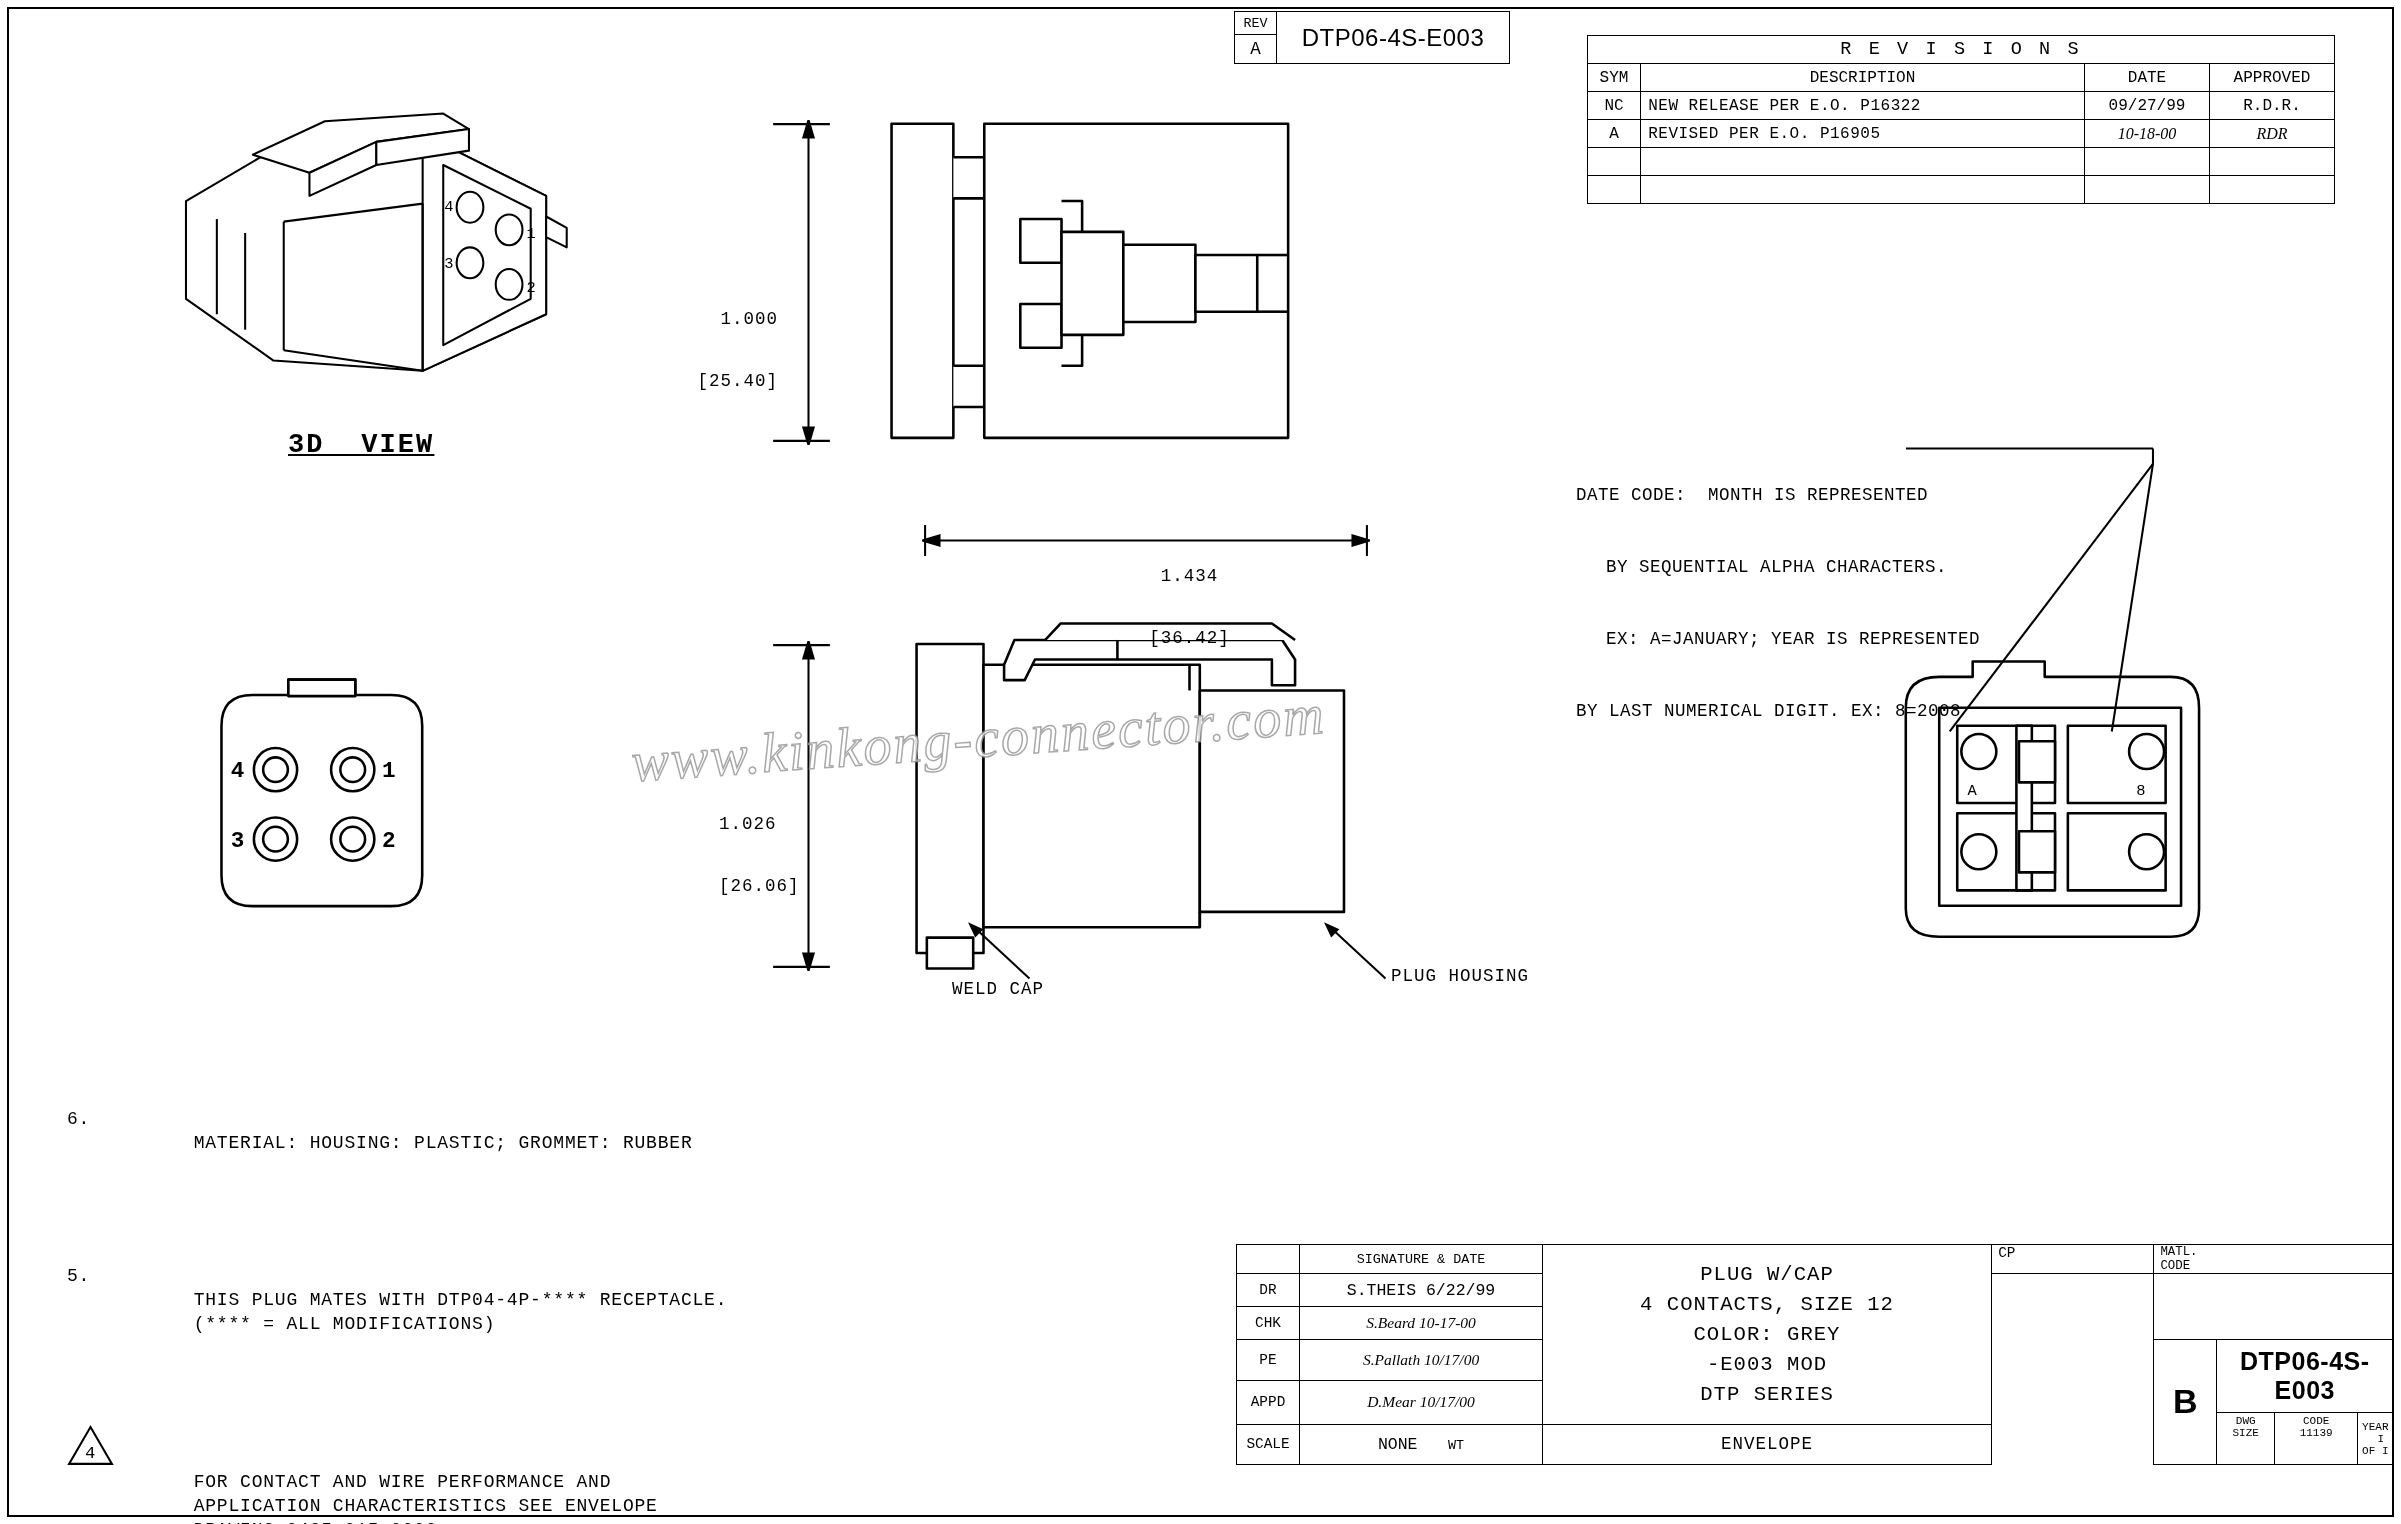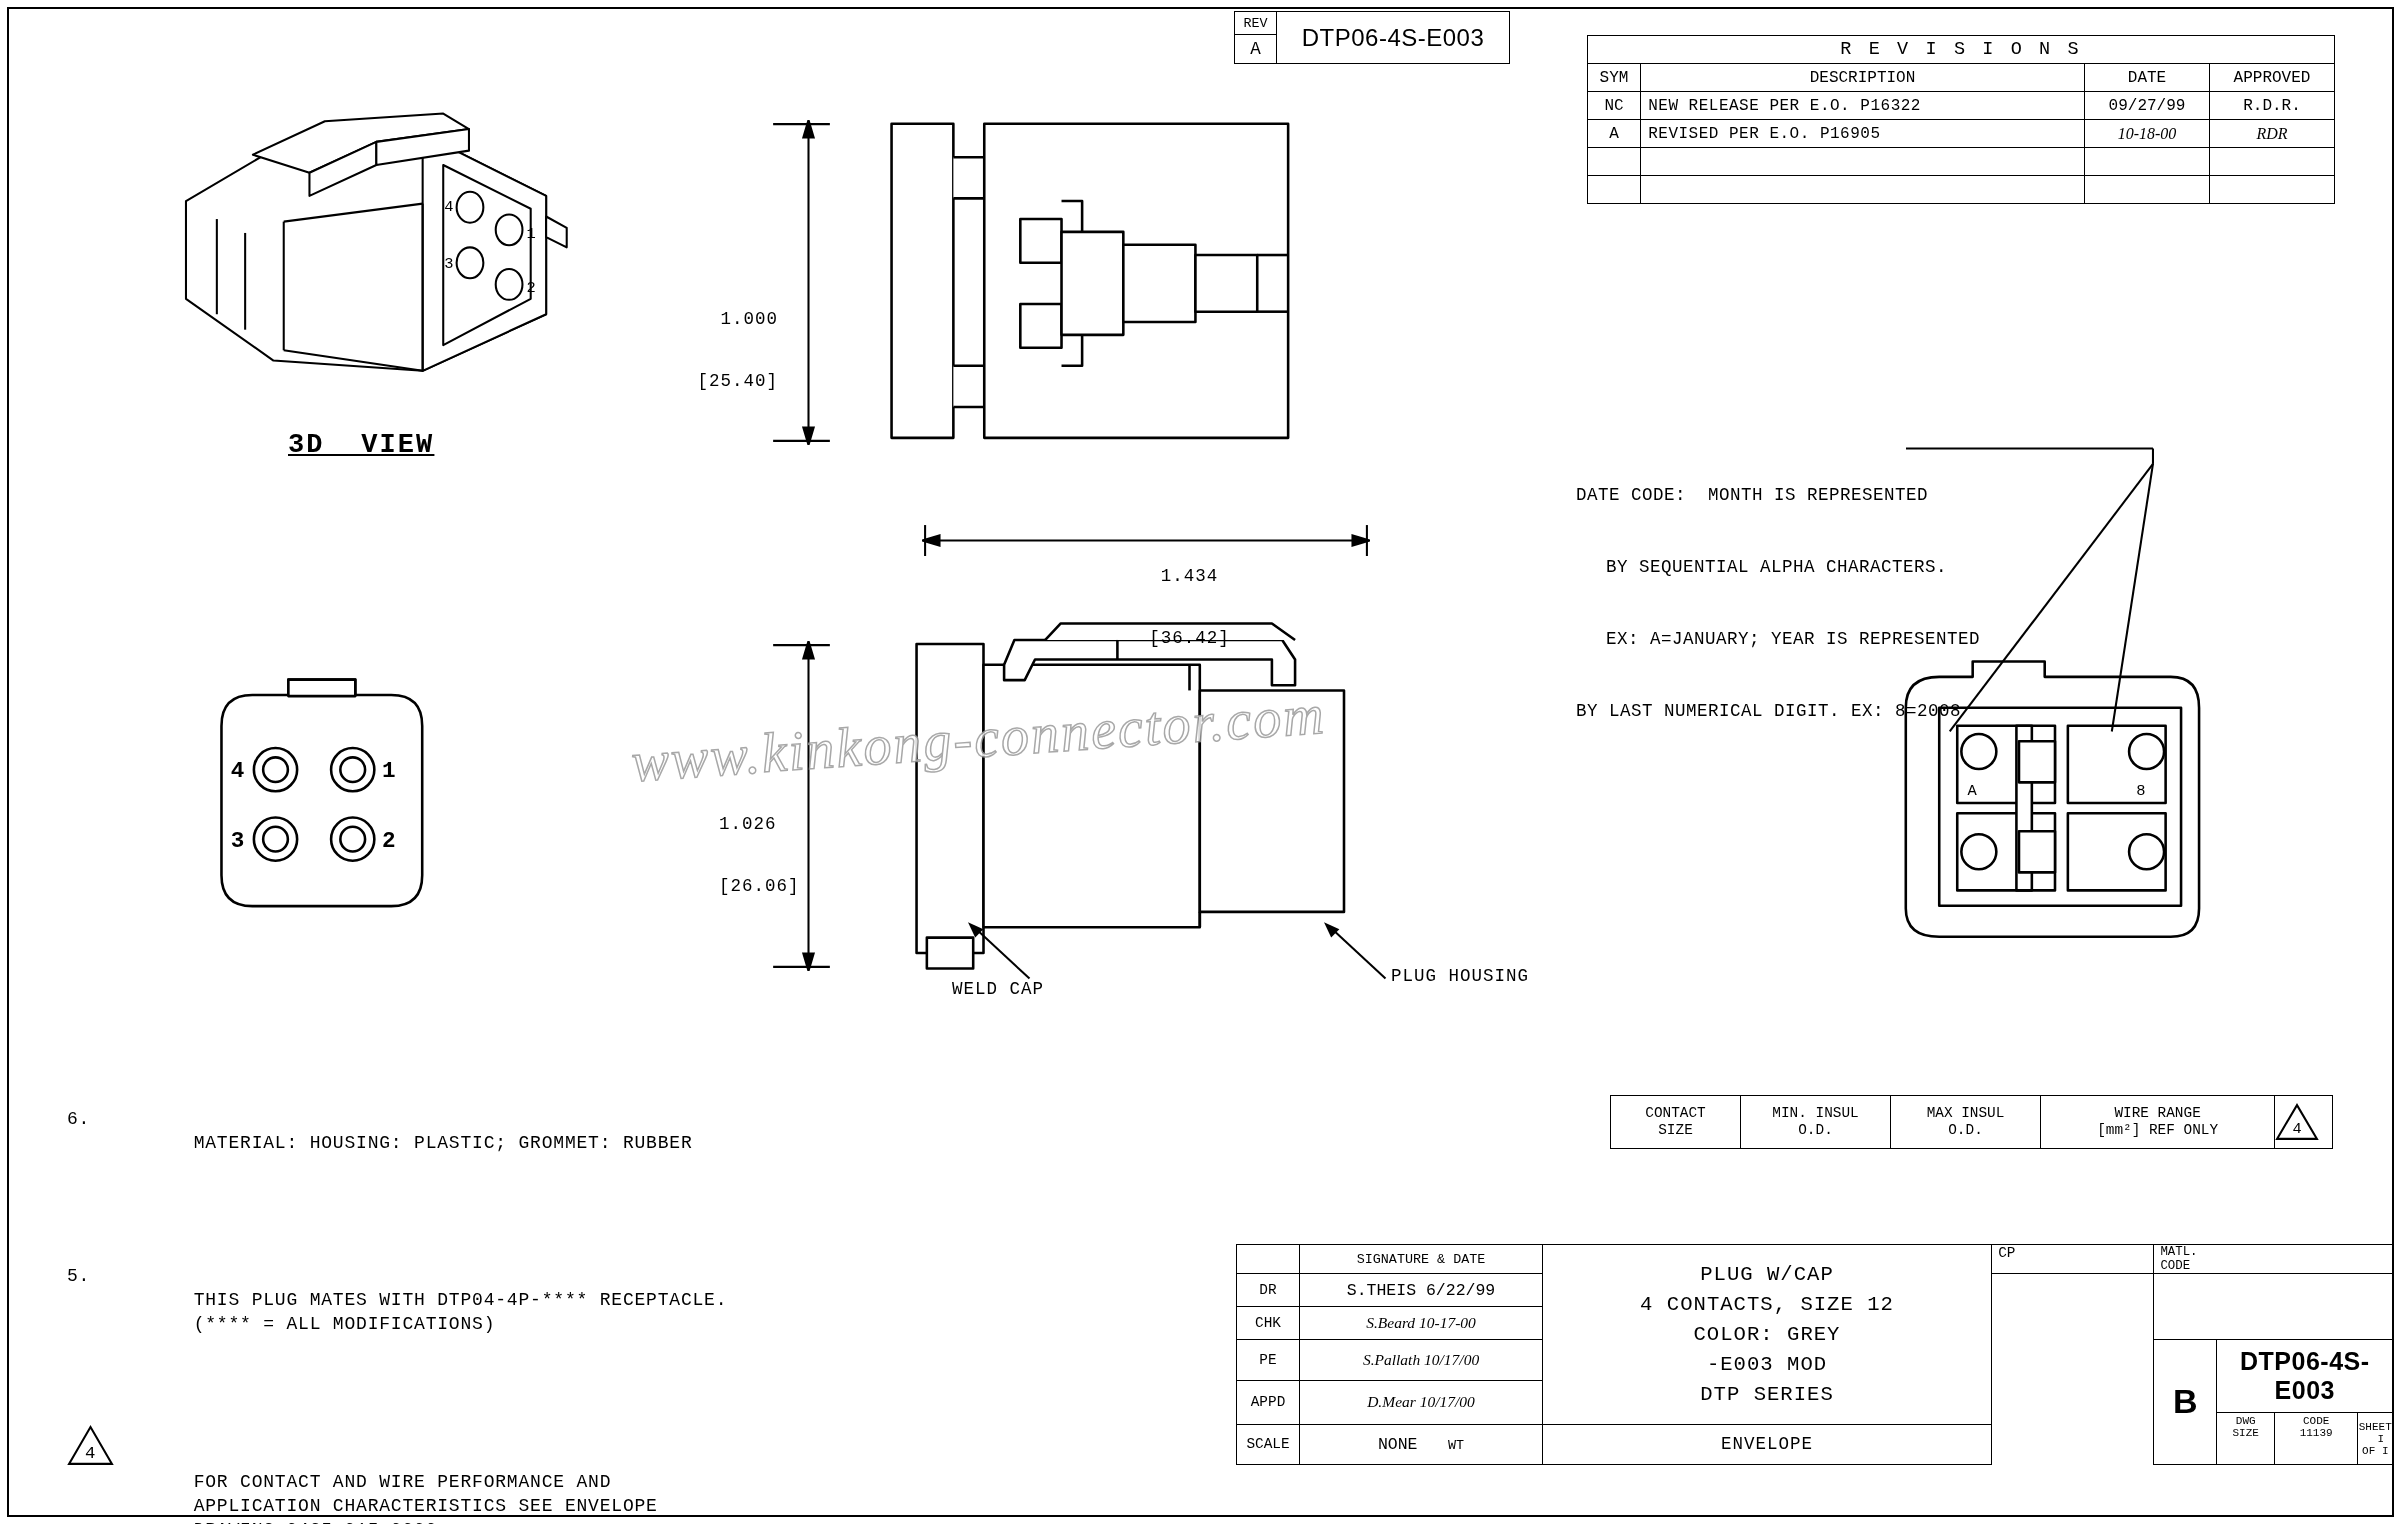--- a/index.html
+++ b/index.html
@@ -333,36 +333,20 @@
 DRAWING 0425-015-0000.</span>
     </div>
     
     
     
     
   </div>
 
   <table class="grid ctbl">
     <tbody>
-        <tr>
-      <td class="h" style="width:129px;height:52px;white-space:pre-line;">CONTACT
-SIZE</td>
-      <td class="h" style="width:149px;white-space:pre-line;">MIN. INSUL
-O.D.</td>
-      <td class="h" style="width:149px;white-space:pre-line;">MAX  INSUL
-O.D.</td>
-      <td class="h" style="width:227px;white-space:pre-line;padding:0 3.1px;">WIRE RANGE
-[mm²] REF ONLY</td>
-      <td style="width:57px;">
-        <svg width="44" height="39" viewBox="0 0 86 76" style="font-size:30px">
-          <polygon points="43,4 82,70 4,70" fill="#fff" stroke="#000" stroke-width="4"></polygon>
-          <text x="43" y="58" text-anchor="middle" font-family="Liberation Mono, monospace" font-size="30">4</text>
-        </svg>
-      </td>
-    </tr>
   </tbody>
     </table>
 
   <table class="grid tblk">
     <tbody>
         <tr>
       <td style="width:62px;height:20.6px;border-right:1.5px solid #000;"></td>
       <td style="width:242px;font-size:13.4px;">SIGNATURE &amp; DATE</td>
       <td rowspan="5" style="width:448px;vertical-align:middle;">
         <div style="font-size:20.6px;line-height:30px;letter-spacing:1px;">
@@ -396,21 +380,21 @@
           <div style="flex:1;">
             <div class="bigcode" style="font-size:25px;padding:7.2px 0;border-bottom:1.5px solid #000;">DTP06-4S-E003</div>
             <div style="display:flex;font-size:11px;">
               <div style="width:57px;border-right:1.5px solid #000;white-space:pre-line;padding:2.1px 0;">DWG
 SIZE</div>
               <div style="width:82px;border-right:1.5px solid #000;padding:2.1px 0;">
                 <div>CODE</div>
                 <div>11139</div>
               </div>
               <div style="flex:1;padding:7.2px 0;">
-                <span>SHEET</span>
+                <span>YEAR</span>
                 <span style="margin-left:11px;">I OF I</span>
               </div>
             </div>
           </div>
         </div>
       </td>
     </tr>
     <tr>
       <td style="height:35px;font-size:14.4px;">APPD</td>
       <td class="sig">D.Mear 10/17/00</td>

